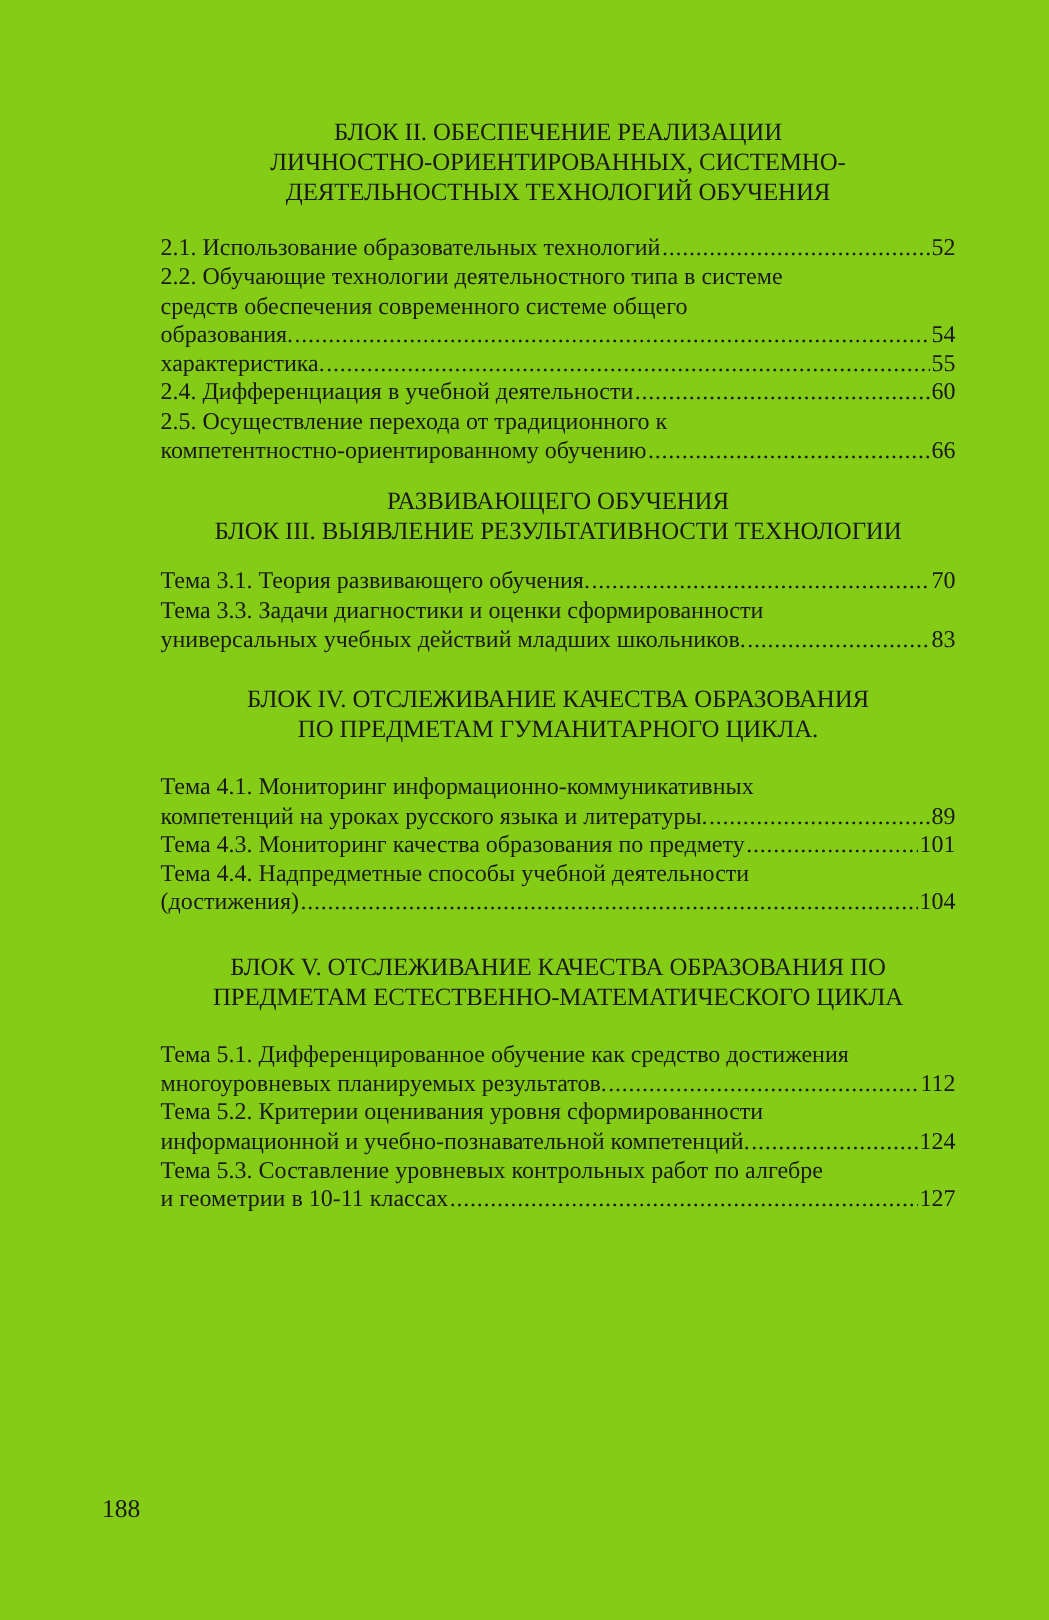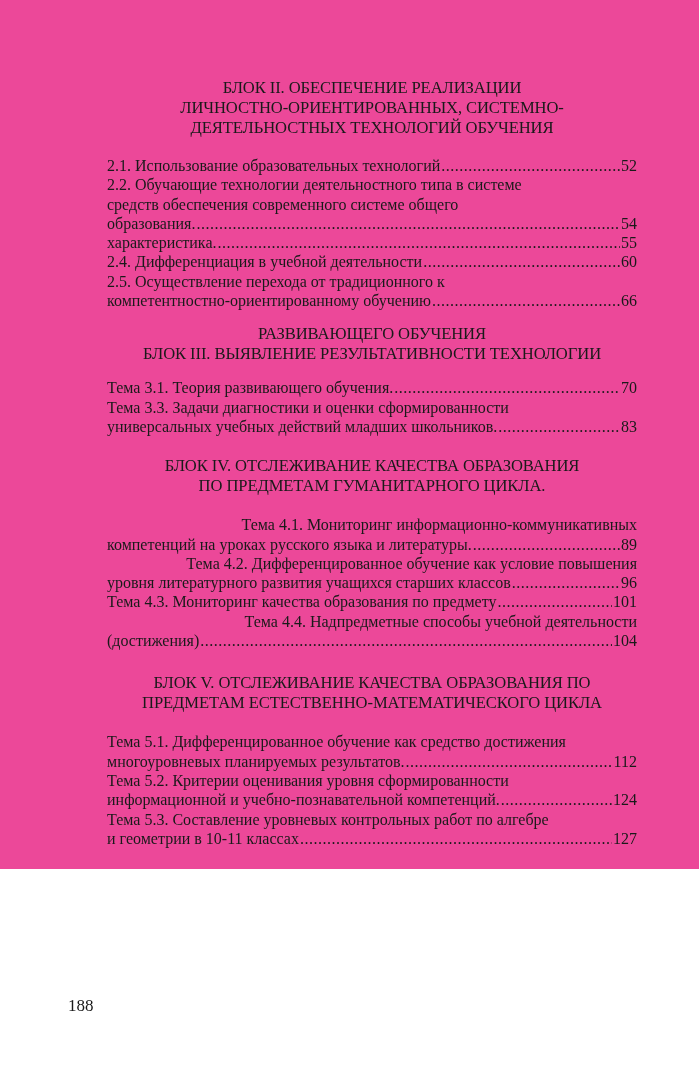--- a/index.html
+++ b/index.html
@@ -12,22 +12,22 @@
       height: 1080px;
       position: relative;
       overflow: hidden;
       font-family: "Liberation Serif", "DejaVu Serif", serif;
       color: #1a1a1a;
     }
     .page {
       position: absolute;
       left: 0; top: 0;
       width: 699px;
-      height: 869px;
-      background: #ec4899;
+      height: 1080px;
+      background: #84cc16;
     }
     .toc {
       position: absolute;
       left: 107px;
       top: 78px;
       width: 530px;
     }
     .block {
       margin: 0;
     }
@@ -75,21 +75,21 @@
       content: "........................................................................................................................................................................................";
     }
     .entry-last .pageno {
       flex: 0 0 auto;
     }
     .block-2 { margin-top: 0; }
     .block-3 { margin-top: 14px; }
     .block-4 { margin-top: 20px; }
     .block-5 { margin-top: 23px; }
     .block-3 .entries { margin-top: 14px; }
-    .block-4 .entries { margin-top: 19px; text-align: right; }
+    .block-4 .entries { margin-top: 19px; }
     .block-5 .entries { margin-top: 19px; }
     .page-number {
       position: absolute;
       left: 68px;
       top: 996px;
       font-size: 17px;
       line-height: 20px;
     }
   </style>
 </head>
@@ -178,28 +178,20 @@
       <div class="entries">
         <p class="entry">
           <span class="entry-line">Тема 4.1. Мониторинг информационно-коммуникативных</span>
           <span class="entry-last">
               <span class="text">компетенций на уроках русского языка и литературы. </span>
               <span class="dots"></span>
               <span class="pageno">89</span>
             </span>
         </p>
         <p class="entry">
-          <span class="entry-line">Тема 4.2. Дифференцированное обучение как условие повышения</span>
-          <span class="entry-last">
-              <span class="text">уровня литературного развития учащихся старших классов</span>
-              <span class="dots"></span>
-              <span class="pageno">96</span>
-            </span>
-        </p>
-        <p class="entry">
           <span class="entry-last">
               <span class="text">Тема 4.3. Мониторинг качества образования по предмету</span>
               <span class="dots"></span>
               <span class="pageno">101</span>
             </span>
         </p>
         <p class="entry">
           <span class="entry-line">Тема 4.4. Надпредметные способы учебной деятельности</span>
           <span class="entry-last">
               <span class="text">(достижения) </span>

